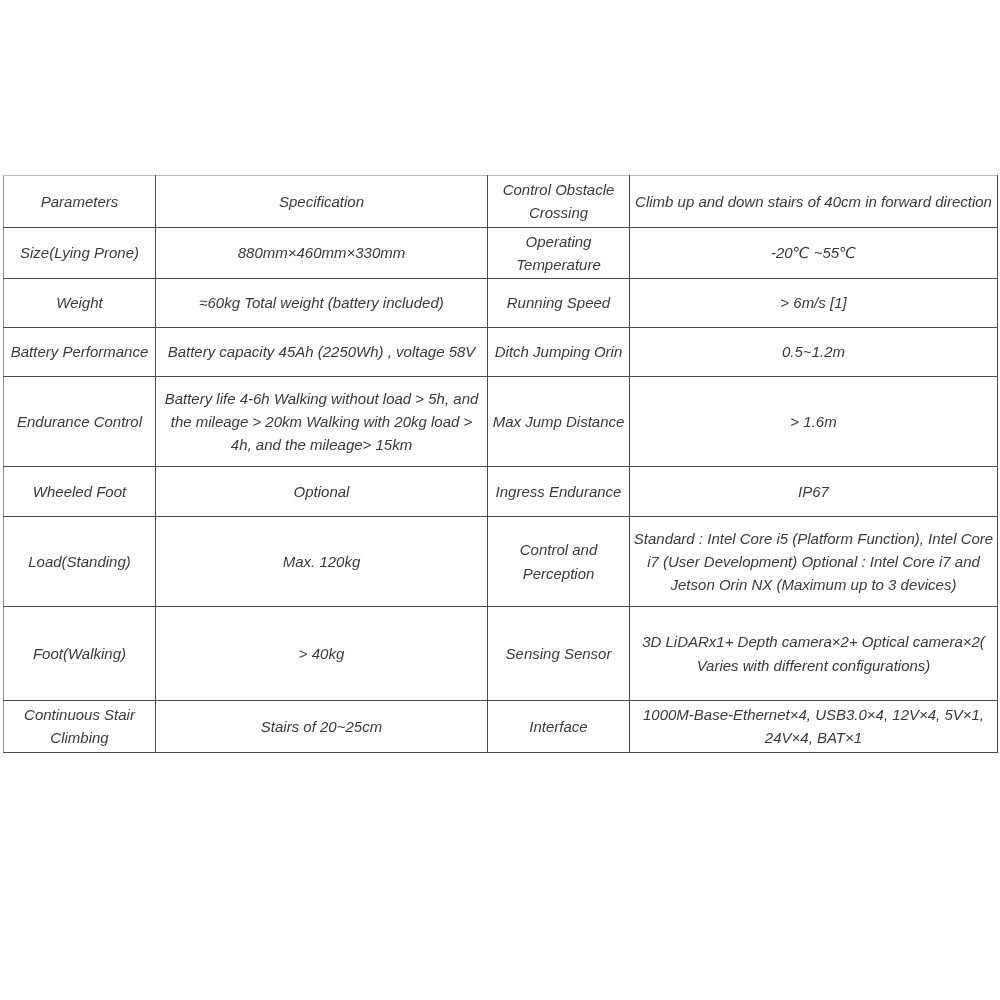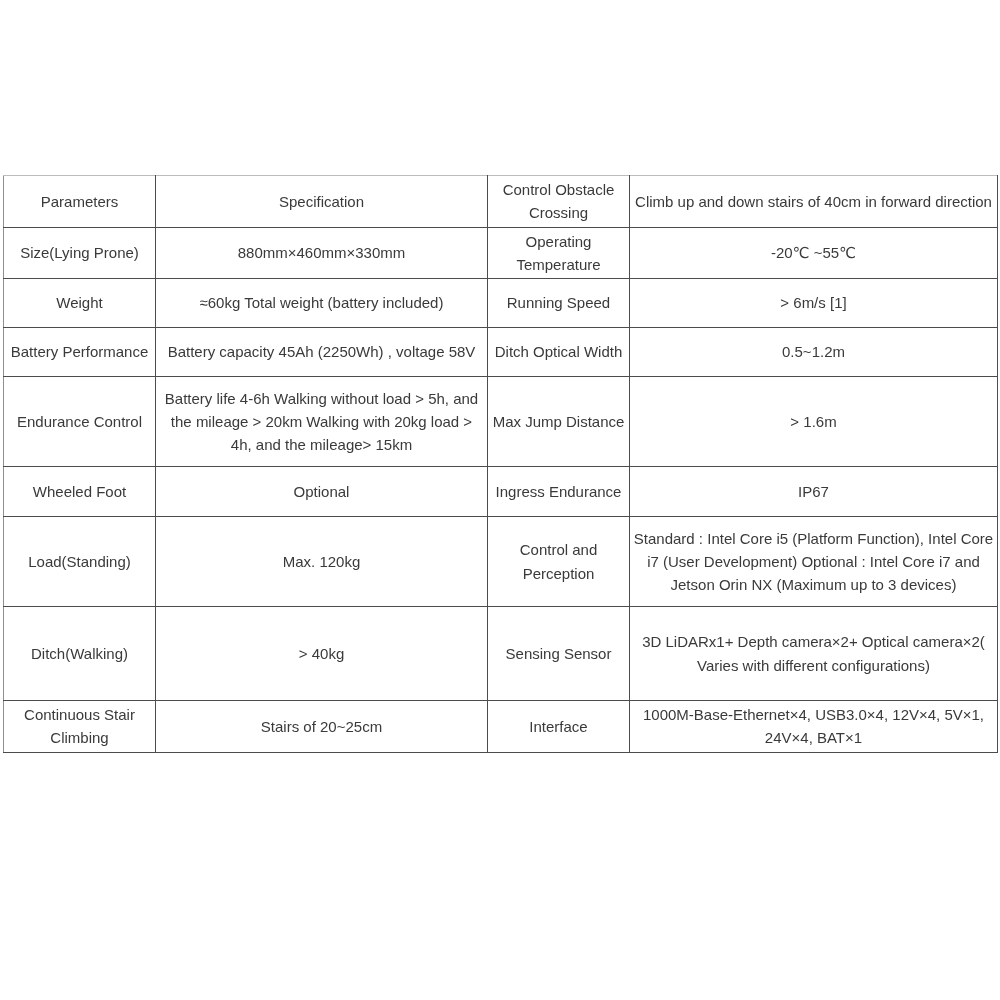--- a/index.html
+++ b/index.html
@@ -8,20 +8,21 @@
     background: #ffffff;
   }
   .page {
     position: relative;
     width: 1000px;
     height: 1000px;
     background: #ffffff;
     font-family: "Liberation Sans", "DejaVu Sans", sans-serif;
     color: #3a3a3a;
     overflow: hidden;
+    font-style: italic;
   }
   table.spec {
     position: absolute;
     left: 3px;
     top: 175px;
     width: 994px;
     border-collapse: collapse;
     table-layout: fixed;
     font-size: 15px;
     line-height: 1.55;
@@ -73,21 +74,21 @@
       </tr>
       <tr class="h49">
         <td>Weight</td>
         <td>≈60kg Total weight (battery included)</td>
         <td>Running Speed</td>
         <td>&gt; 6m/s [1]</td>
       </tr>
       <tr class="h49">
         <td>Battery Performance</td>
         <td>Battery capacity 45Ah (2250Wh) , voltage 58V</td>
-        <td>Ditch Optical Width</td>
+        <td>Ditch Jumping Orin</td>
         <td>0.5~1.2m</td>
       </tr>
       <tr class="h90">
         <td>Endurance Control</td>
         <td>Battery life 4-6h Walking without load &gt; 5h, and the mileage &gt; 20km Walking with 20kg load &gt; 4h, and the mileage&gt; 15km</td>
         <td>Max Jump Distance</td>
         <td>&gt; 1.6m</td>
       </tr>
       <tr class="h50">
         <td>Wheeled Foot</td>
@@ -95,21 +96,21 @@
         <td>Ingress Endurance</td>
         <td>IP67</td>
       </tr>
       <tr class="h90">
         <td>Load(Standing)</td>
         <td>Max. 120kg</td>
         <td>Control and Perception</td>
         <td>Standard : Intel Core i5 (Platform Function), Intel Core i7 (User Development) Optional : Intel Core i7 and Jetson Orin NX (Maximum up to 3 devices)</td>
       </tr>
       <tr class="h94">
-        <td>Ditch(Walking)</td>
+        <td>Foot(Walking)</td>
         <td>&gt; 40kg</td>
         <td>Sensing Sensor</td>
         <td>3D LiDARx1+ Depth camera×2+ Optical camera×2( Varies with different configurations)</td>
       </tr>
       <tr class="h49">
         <td>Continuous Stair Climbing</td>
         <td>Stairs of 20~25cm</td>
         <td>Interface</td>
         <td>1000M-Base-Ethernet×4, USB3.0×4, 12V×4, 5V×1, 24V×4, BAT×1</td>
       </tr>

